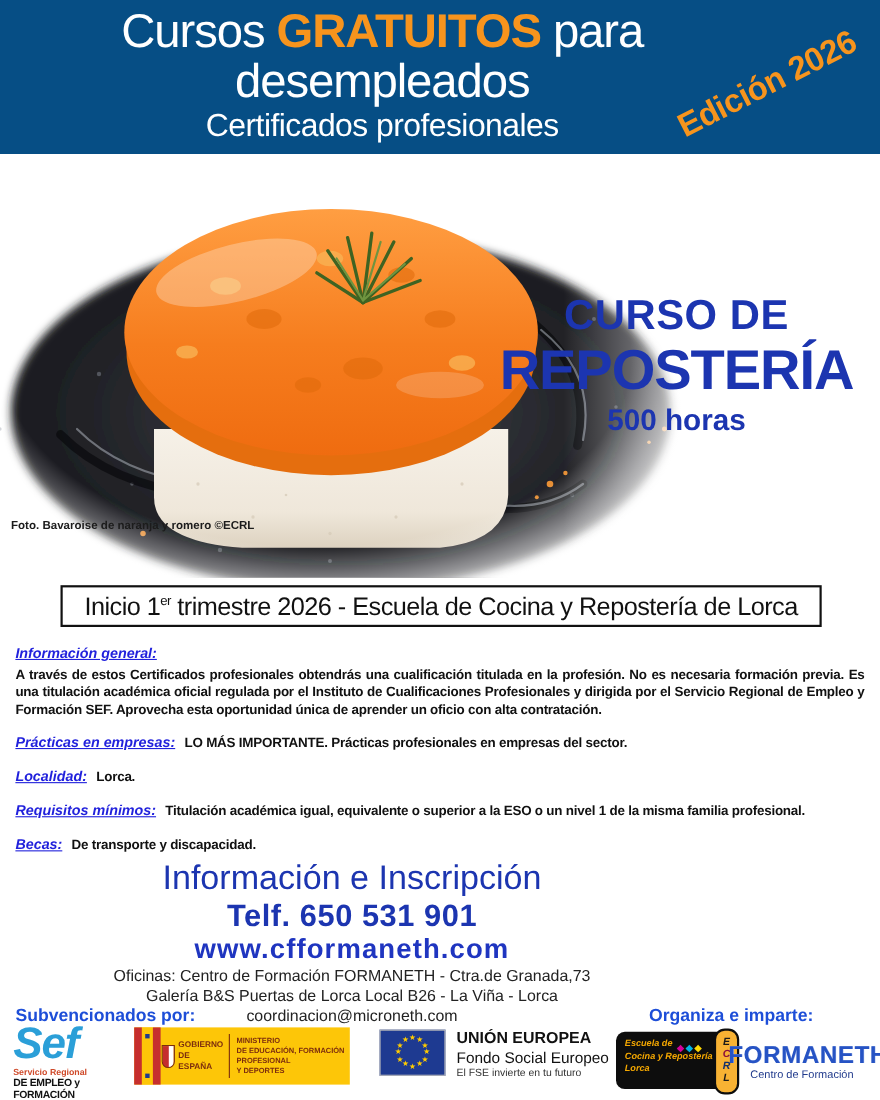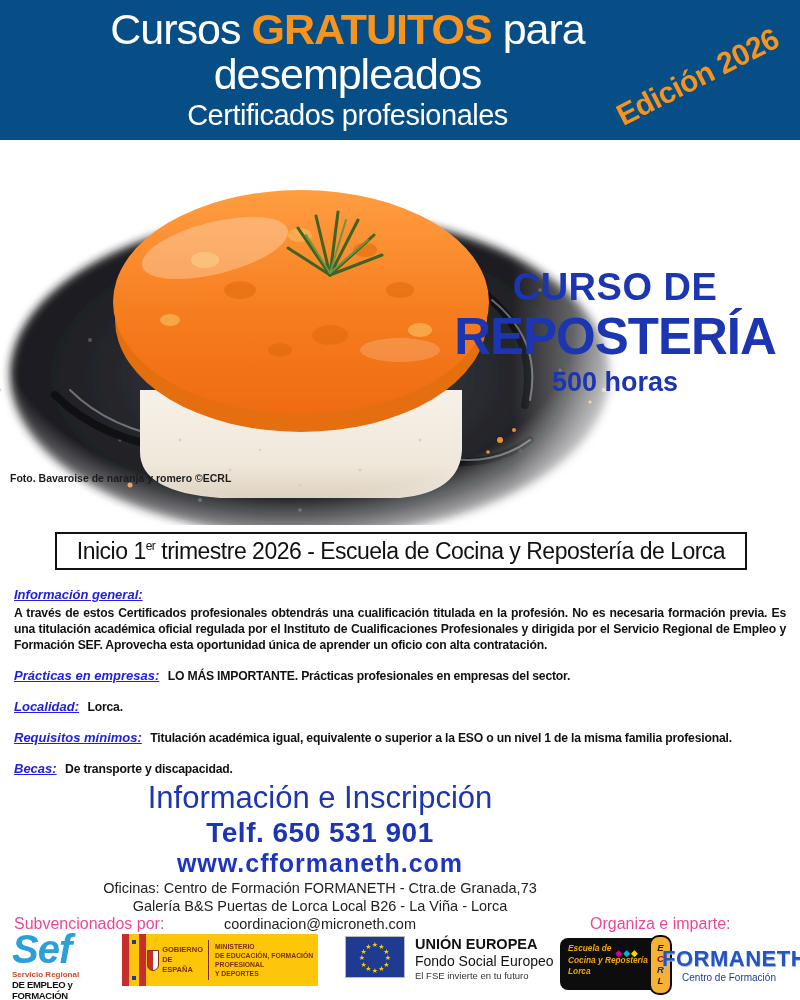--- a/index.html
+++ b/index.html
@@ -47,21 +47,21 @@
   .sec-inline .sec-text{margin-left:4px;}
 
   
   .contact{position:absolute;top:780px;left:0;width:640px;text-align:center;}
   .c-title{font-size:31px;color:#1c35b0;letter-spacing:0px;}
   .c-phone{font-size:28px;color:#1c35b0;font-weight:bold;margin-top:1px;letter-spacing:0.5px;}
   .c-web{font-size:25px;color:#1f35c0;font-weight:bold;letter-spacing:1px;}
   .c-addr{font-size:14.5px;color:#222;line-height:1.12;margin-top:2px;}
 
   
-  .f-label{position:absolute;font-size:16px;font-weight:normal;color:#ec4899;top:915px;}
+  .f-label{position:absolute;font-size:16px;font-weight:bold;color:#1d4ed8;top:915px;}
   .f-label.left{left:14px;}
   .f-label.right{left:590px;}
 
   .sef{position:absolute;left:12px;top:930px;width:110px;}
   .sef-name{font-size:40px;font-weight:bold;font-style:italic;color:#2b9fd8;line-height:0.95;letter-spacing:-1px;}
   .sef-l1{font-size:8px;color:#cf4a2a;font-weight:bold;margin-top:2px;}
   .sef-l2{font-size:9.5px;color:#111;font-weight:bold;letter-spacing:-0.3px;}
 
   .ministry{position:absolute;left:122px;top:934px;width:196px;height:52px;background:#fdc608;display:flex;align-items:stretch;}
   .min-flag{width:24px;display:flex;}

